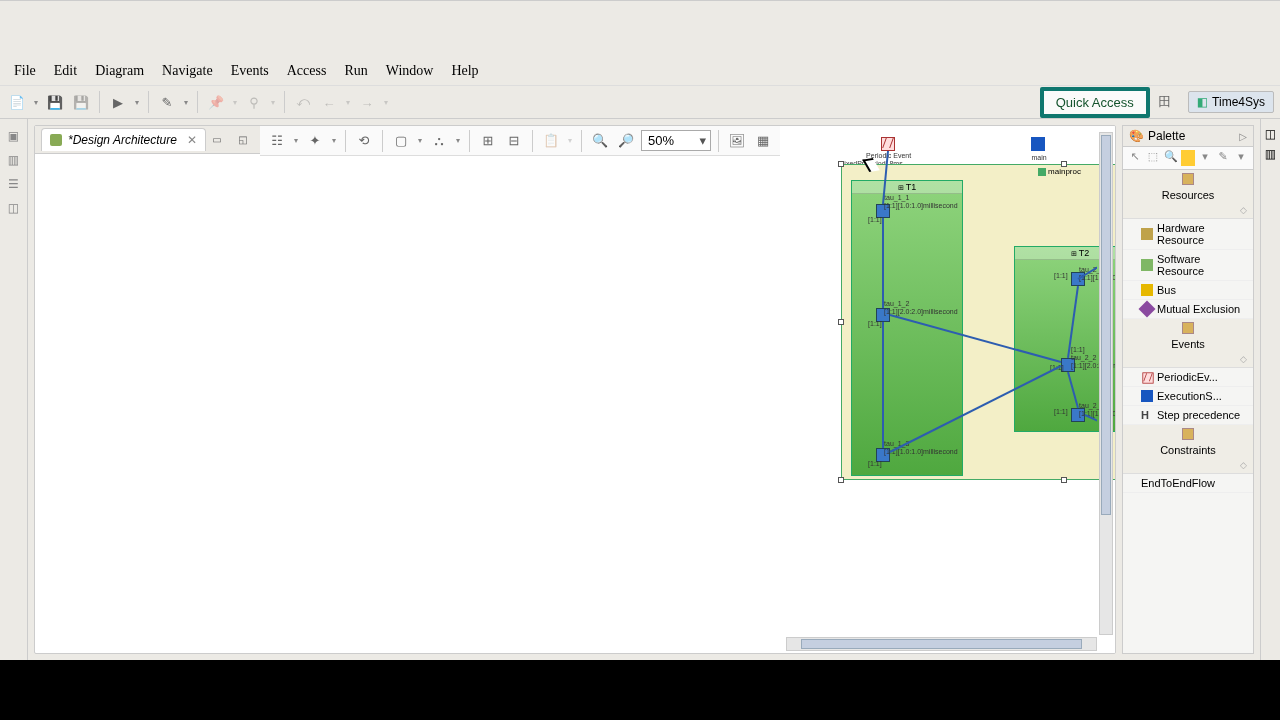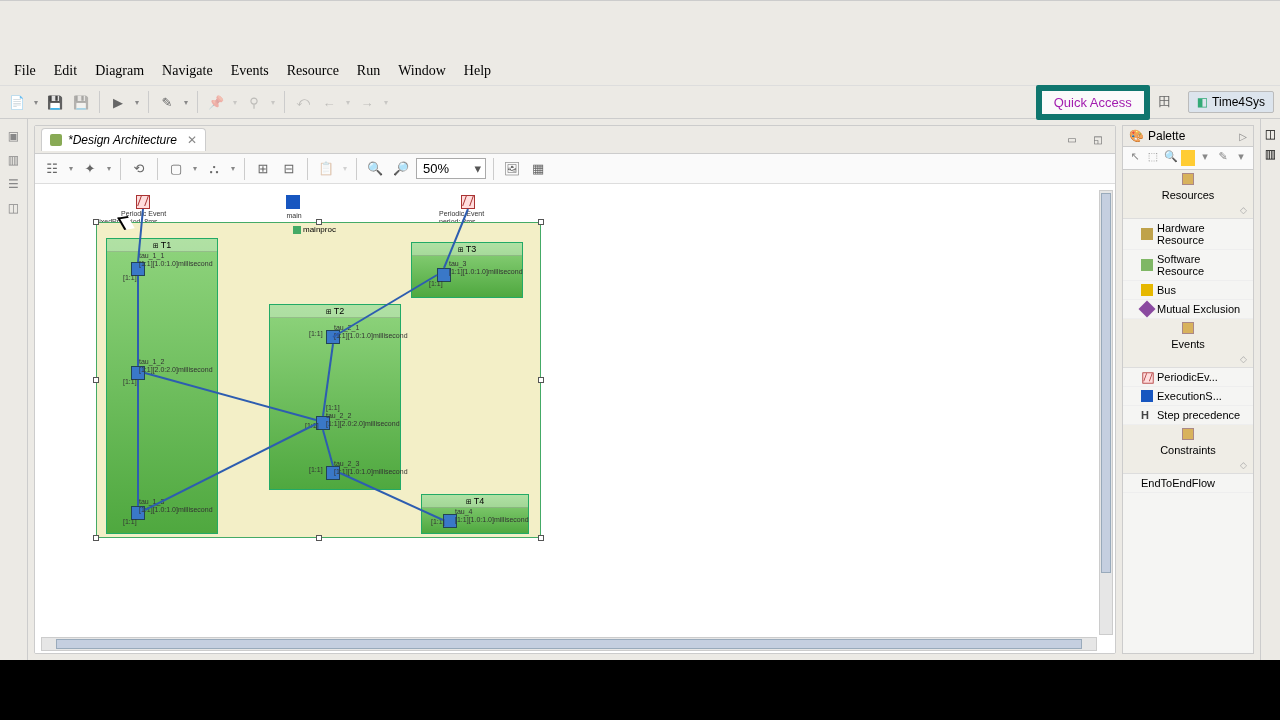--- a/index.html
+++ b/index.html
@@ -4,26 +4,26 @@
 <style>
 * { box-sizing: border-box; margin: 0; padding: 0; }
 body { font-family: "Segoe UI", Arial, sans-serif; font-size: 12px; background: #000; width: 1280px; height: 720px; overflow: hidden; }
 .app { background: #eceae5; width: 1280px; height: 660px; margin-top: 0; display: flex; flex-direction: column; border-top: 1px solid #ccc;}
 .menubar { height: 28px; background: #eceae5; display: flex; align-items: center; padding: 0 6px; gap: 2px; font-size: 14px; margin-top: 56px;}
 .menubar span { padding: 4px 8px; font-family: Liberation Serif, serif; }
 .toolbar { height: 34px; background: #eceae5; border-top: 1px solid #ddd; border-bottom: 1px solid #ccc; display: flex; align-items: center; padding: 0 6px; gap: 4px; position: relative;}
 .tbtn { width: 22px; height: 22px; display: inline-flex; align-items: center; justify-content: center; color: #666; font-size: 13px;}
 .tbsep { width: 1px; height: 22px; background: #ccc; margin: 0 3px; }
 .tdrop { font-size: 8px; color: #888; padding: 0 2px; }
-.quick-access { margin-left: auto; border: 6px solid #0f766e; background: #fafafa; padding: 4px 12px; color: #a21caf; border-radius: 2px; font-size: 13px;}
+.quick-access { margin-left: auto; border: 4px solid #0f766e; background: #fafafa; padding: 4px 12px; color: #14532d; border-radius: 2px; font-size: 13px;}
 .perspective { border: 1px solid #bbb; background: #dce4ed; padding: 3px 8px; margin-left: 8px; border-radius: 2px; display: flex; align-items: center; gap: 4px; font-size: 12px;}
 .main-area { flex: 1; display: flex; background: #eceae5; }
 .left-gutter { width: 28px; background: #eceae5; border-right: 1px solid #ccc; display:flex; flex-direction:column; align-items:center; gap:8px; padding-top:10px;}
 .left-gutter .gico { width:16px; height:16px; font-size:12px; color:#888; text-align:center;}
-.editor-area { flex: 1; display: flex; flex-direction: column; background: #fff; margin: 6px; border: 1px solid #ccc; border-radius: 2px; overflow: hidden;}
+.editor-area { flex: 1; display: flex; background: #fff; margin: 6px; border: 1px solid #ccc; border-radius: 2px; overflow: hidden;}
 .tabbar { height: 28px; background: #eceae5; display: flex; align-items: center; border-bottom: 1px solid #ccc; padding-left: 6px; position: relative;}
 .tab { background: #fff; padding: 4px 8px; display: flex; align-items: center; gap: 6px; border: 1px solid #ccc; border-bottom: none; border-top-left-radius: 4px; border-top-right-radius: 4px; font-size: 12px; font-style: italic;}
 .tab .tabico { width:12px; height:12px; background:#8a5; border-radius:2px;}
 .tab .close { color:#888; font-style: normal; margin-left:4px;}
 .tab-actions { margin-left:auto; display:flex; gap:4px; padding-right:6px;}
 .editor-toolbar { height: 30px; border-bottom: 1px solid #ddd; display: flex; align-items: center; padding: 0 6px; gap: 4px; background: #fafafa;}
 .editor-toolbar .zoom-select { border:1px solid #aaa; background:#fff; padding:2px 18px 2px 6px; font-size: 13px; position: relative; width:70px;}
 .editor-toolbar .zoom-select::after{content:"▾"; position:absolute; right:4px; top:2px; color:#555;}
 .canvas-wrap { flex:1; position:relative; background:#fff; overflow:hidden;}
 .canvas { position:absolute; left:6px; top:6px; right:18px; bottom:18px; background:#fff;}
@@ -65,21 +65,21 @@
 <body>
 
 <div class="app">
 
   <div class="menubar">
     <span>File</span>
     <span>Edit</span>
     <span>Diagram</span>
     <span>Navigate</span>
     <span>Events</span>
-    <span>Resource</span>
+    <span>Access</span>
     <span>Run</span>
     <span>Window</span>
     <span>Help</span>
   </div>
 
   <div class="toolbar">
     <span class="tbtn">📄</span>
       <span class="tdrop">▾</span>
     <span class="tbtn">💾</span>
     <span class="tbtn" style="opacity:.4">💾</span>

